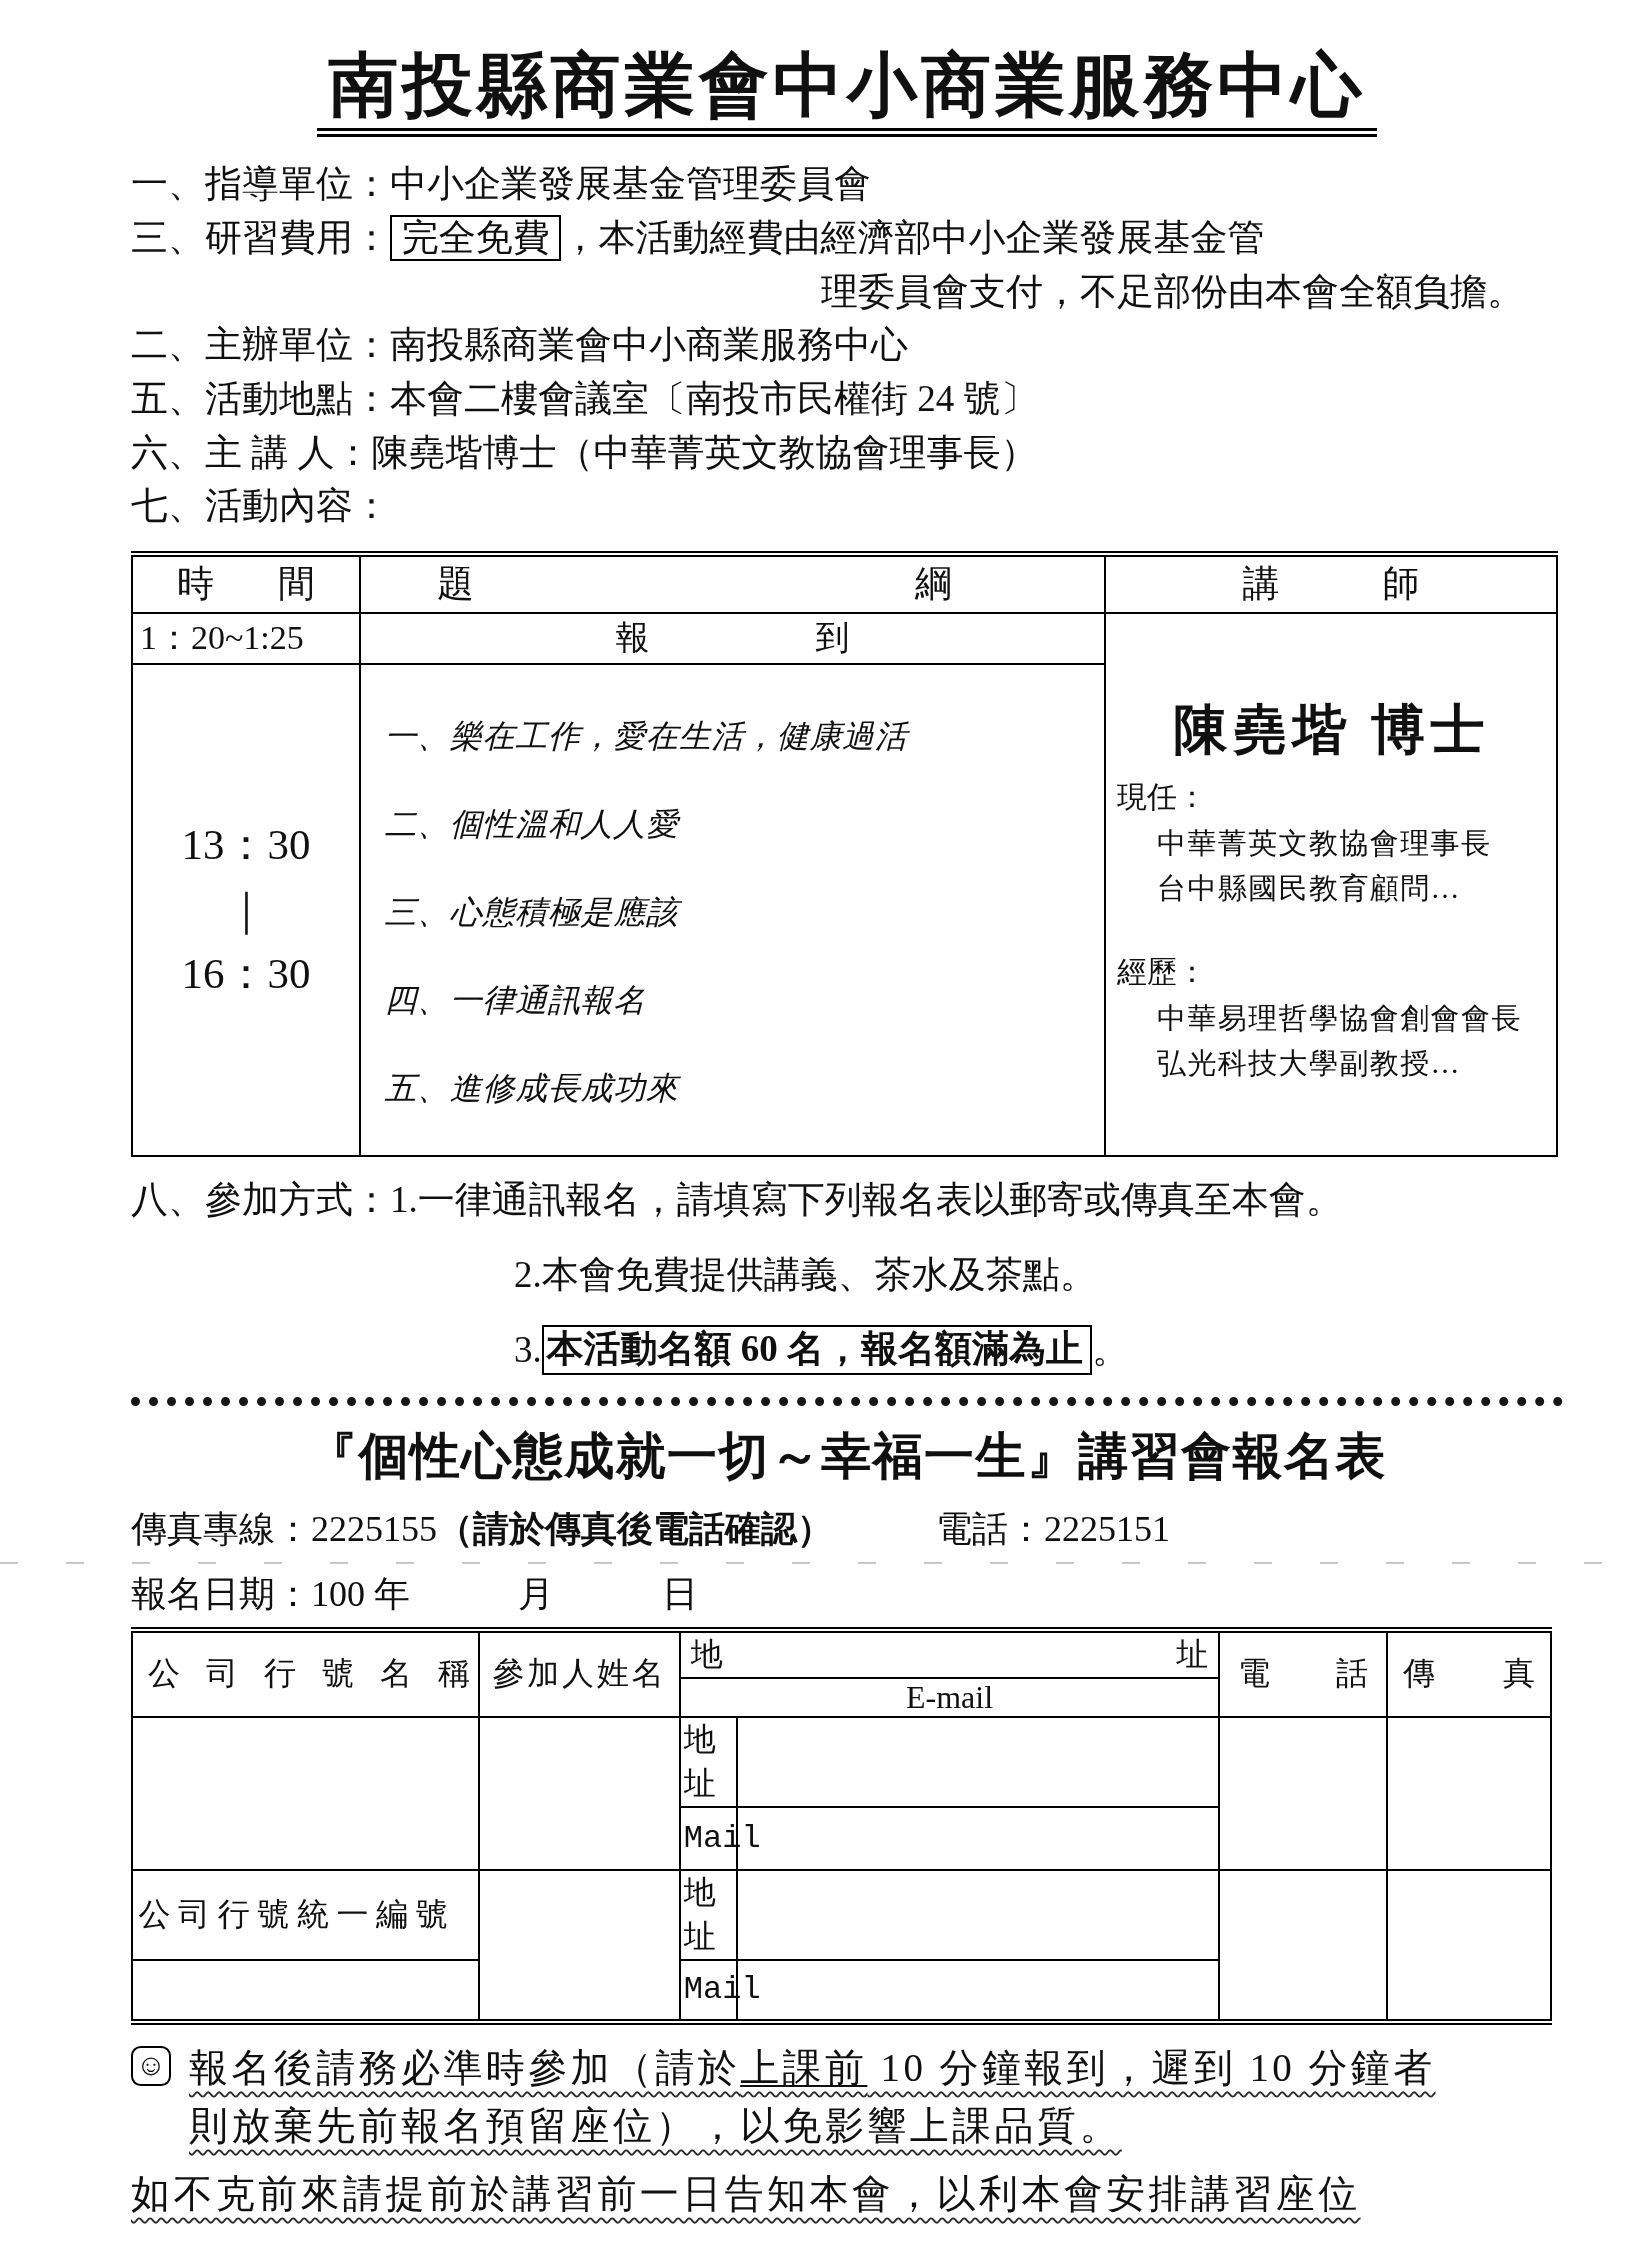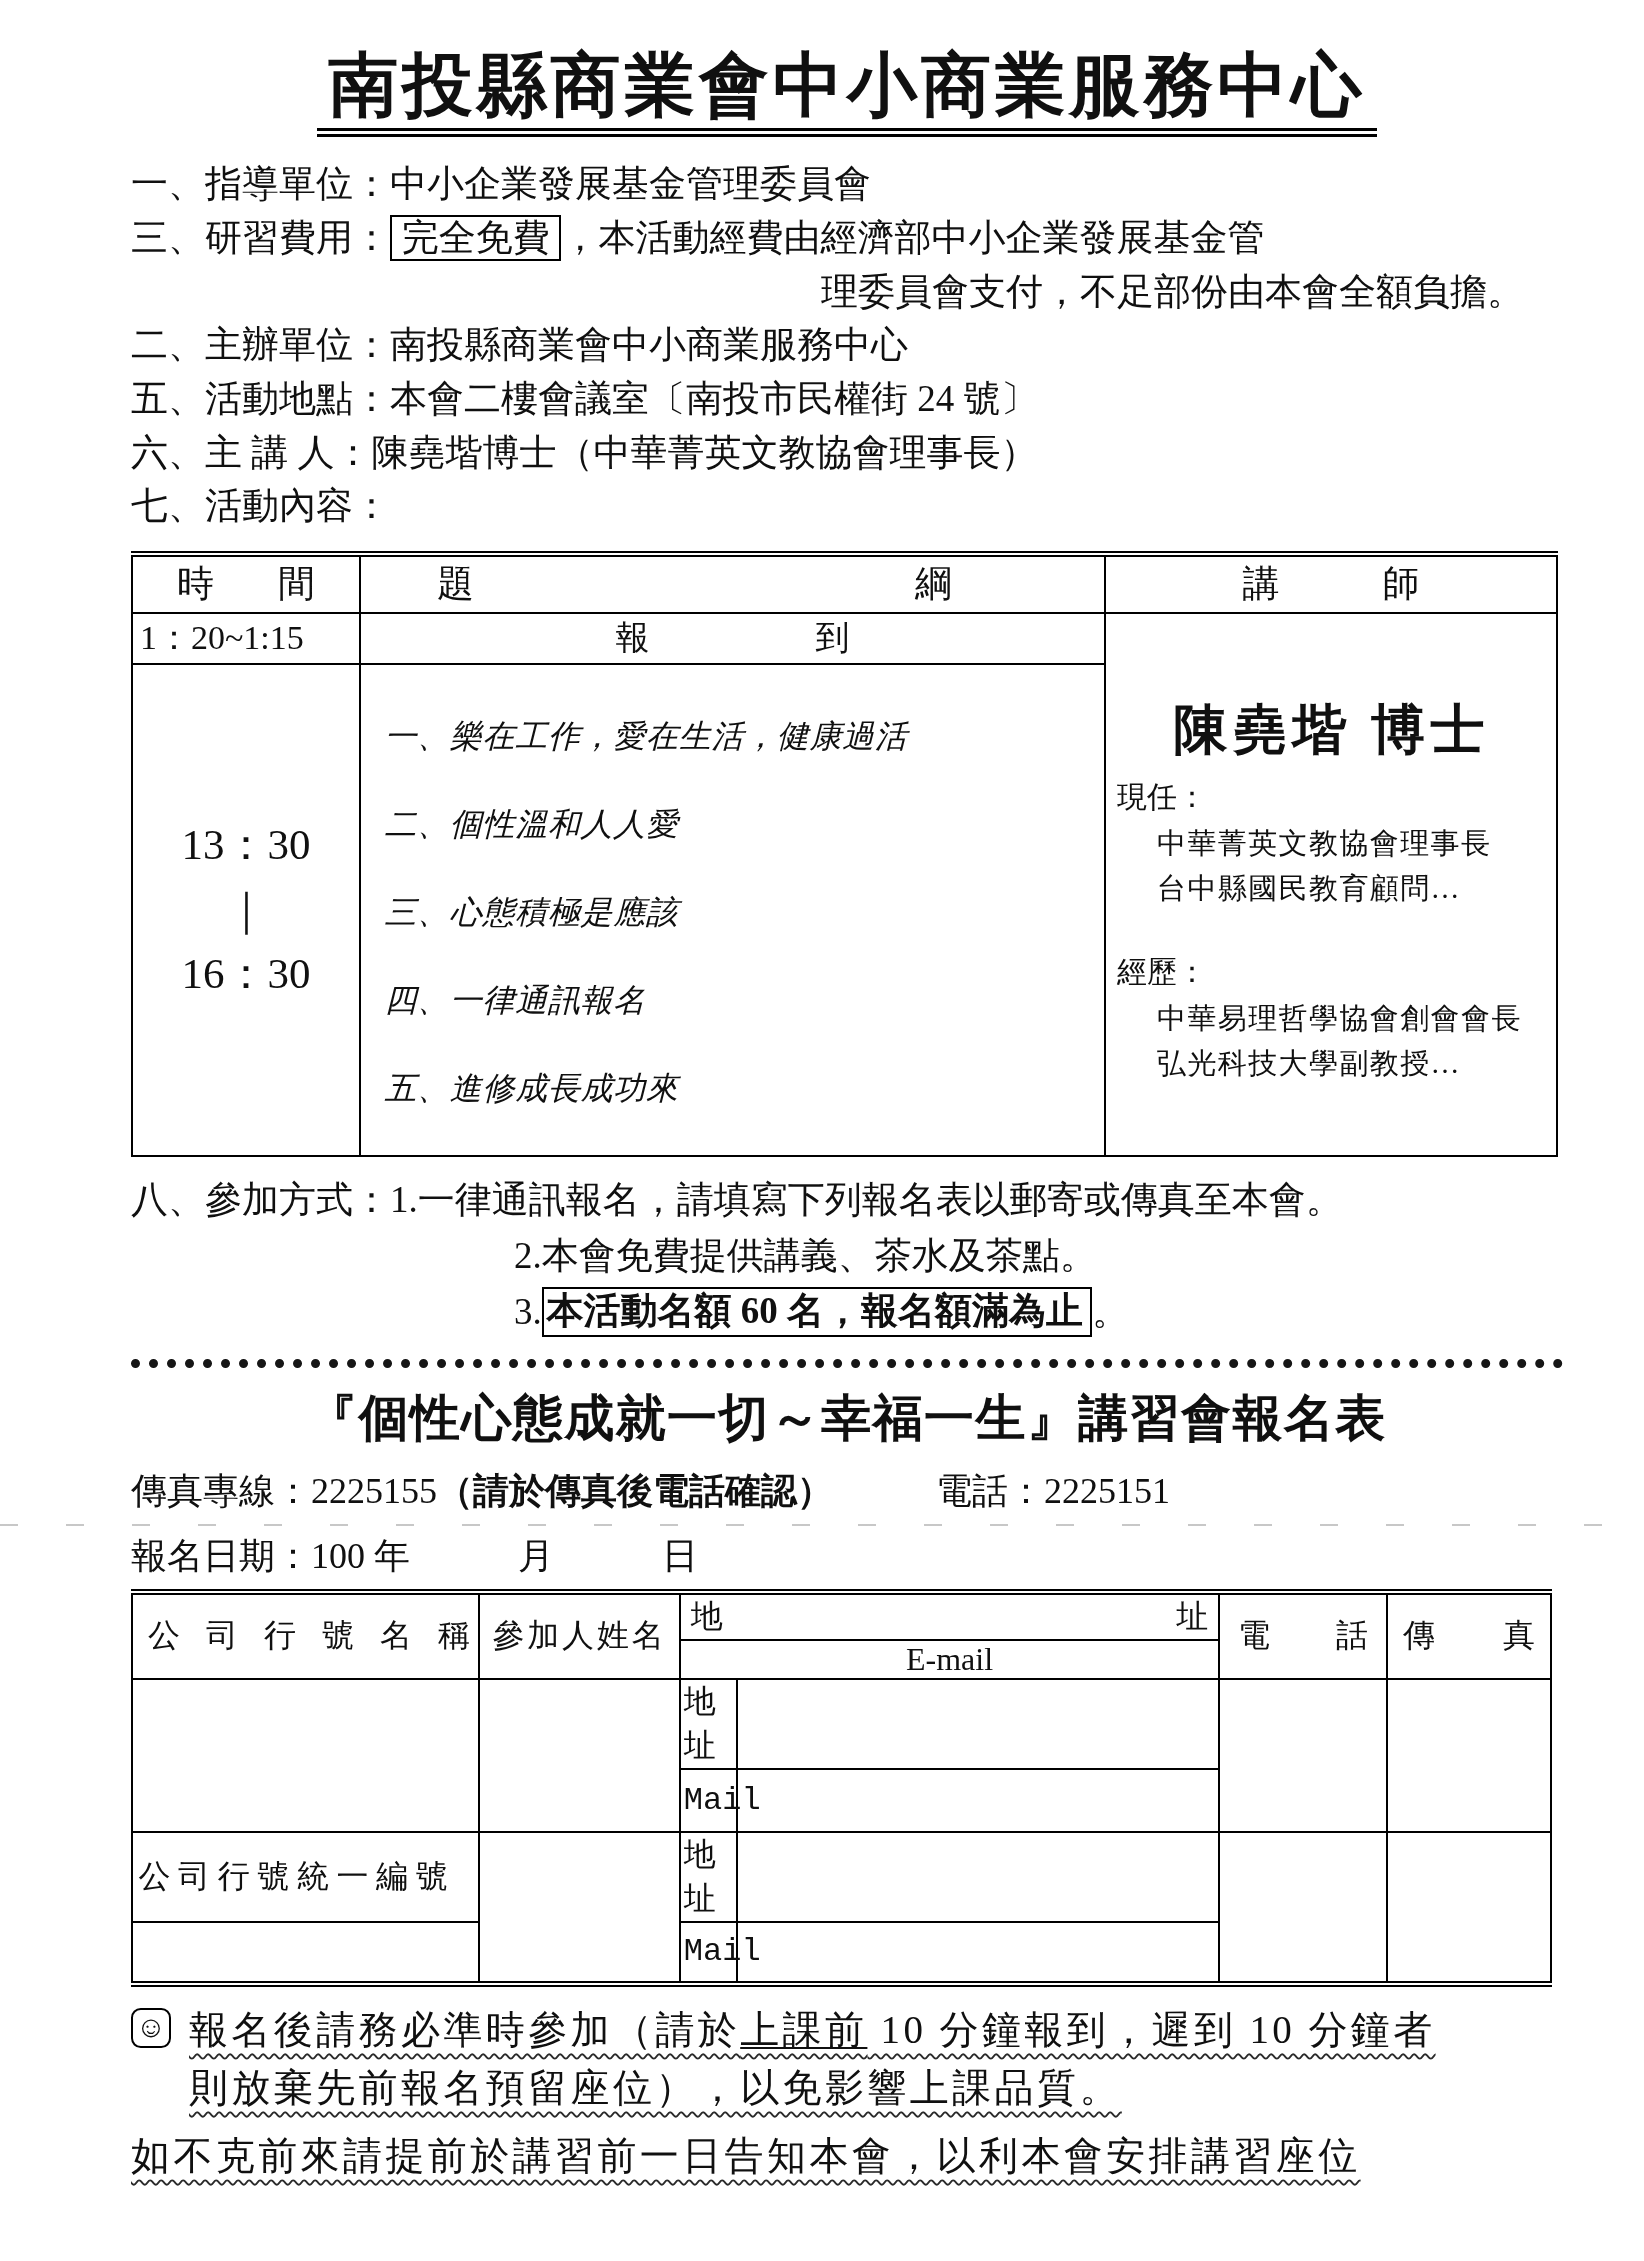--- a/index.html
+++ b/index.html
@@ -50,21 +50,21 @@
     font-family:"Liberation Sans","DejaVu Sans",sans-serif;font-style:italic; }
   .topic { font-size:32px; margin-bottom:44px; letter-spacing:0.7px; }
   .cell-speaker { vertical-align:top; padding:9.7px 9.7px 0 11px; }
   .sp-name { font-size:54px; font-weight:bold; text-align:center; letter-spacing:5.5px; }
   .sp-label { font-size:30px; margin-top:10px; }
   .sp-line { font-size:29px; margin-left:40px; margin-top:5.5px; letter-spacing:1.4px; }
   .sp-gap { margin-top:43px; }
 
   
   .join { margin-top:16.6px; font-size:37px; line-height:1.45; }
-  .join .sub { margin-left:383px; margin-top:2px; }
+  .join .sub { margin-left:383px; margin-top:21px; }
   .bigbox { border:2.8px solid #000; padding:1.4px 6.9px 2.8px 2.8px; font-weight:bold; }
 
   
   .dotted-sep { margin-top:20.7px; width:1432px; border-top:9px dotted #161616; }
   .form-title { margin-top:16.6px; text-align:center; font-size:50px; font-weight:bold; letter-spacing:1.4px; }
   .fax-line { margin-top:15px; font-size:36px; }
   .fax-note { font-weight:bold; }
   .phone-part { margin-left:103px; }
   .scan-dash {
     margin:8.3px 0 0 -131px; width:1644px; height:2.1px; opacity:.55;
@@ -153,21 +153,21 @@
         </div>
       </td>
       <td>
         <div class="th-speaker">
           <span>講</span>
           <span>師</span>
         </div>
       </td>
     </tr>
     <tr>
-      <td class="r1-time">1：20~1:15</td>
+      <td class="r1-time">1：20~1:25</td>
       <td>
         <div class="r1-topic">
           <span>報</span>
           <span>到</span>
         </div>
       </td>
       <td rowspan="2" class="cell-speaker">
         <div class="sp-name">陳堯堦 博士</div>
         <div class="sp-label">現任：</div>
         <div class="sp-line">中華菁英文教協會理事長</div>

